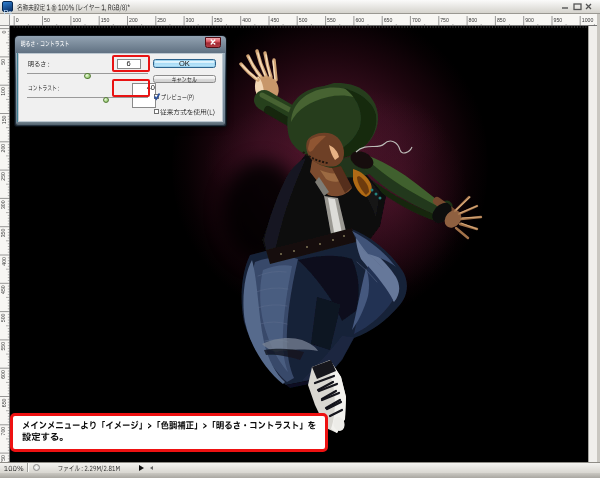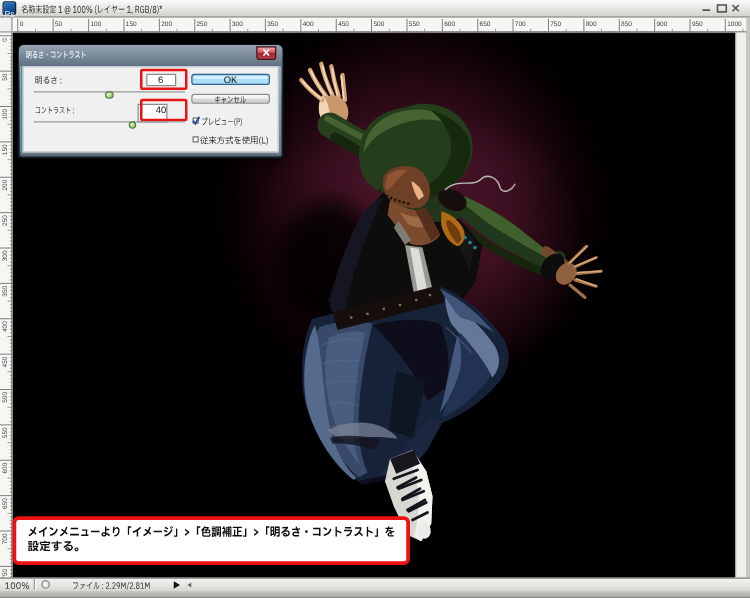--- a/index.html
+++ b/index.html
@@ -646,21 +646,21 @@
     </svg>
 <div class="abs dfield" style="left:101.5px;top:25.5px;width:24px;height:10px;line-height:8.5px;">6</div>
 <div class="abs redbox" style="left:97px;top:21.5px;width:38px;height:17px;"></div>
 <div class="abs slider" style="left:12px;top:40.4px;width:121px;"></div>
 <div class="abs thumb" style="left:69.3px;top:39.6px;"></div>
 <svg class="abs" style="left:13px;top:50.5px;" width="50" height="9">
       <g transform="translate(0,6.6) scale(0.7068,1)">
         <path d="M5.6 0.0H5.1V-0.6H0.9V-1.0H5.1V-4.3H1.0V-4.7H5.6Z M9.9 -3.5Q8.9 -4.1 7.8 -4.7L8.1 -5.1Q9.2 -4.5 10.2 -3.9ZM7.9 -0.6Q9.1 -0.8 9.9 -1.3Q10.8 -1.7 11.4 -2.4Q12.0 -3.1 12.4 -4.2L12.8 -3.9Q12.2 -2.3 11.0 -1.4Q9.9 -0.4 8.0 -0.1Z M19.3 -1.6Q17.7 -2.4 16.3 -2.9V0.2H15.8V-5.3H16.3V-3.5Q17.9 -2.9 19.5 -2.1Z M21.9 -5.1H25.8V-4.6H21.9ZM21.2 -3.5H26.2Q26.2 -2.0 25.3 -1.1Q24.4 -0.2 22.9 0.1L22.7 -0.4Q24.0 -0.6 24.7 -1.3Q25.5 -1.9 25.7 -3.0H21.2Z M33.0 -0.0Q32.0 -1.0 31.0 -1.8Q30.4 -1.2 29.7 -0.8Q29.0 -0.3 28.2 -0.0L28.0 -0.5Q29.6 -1.1 30.6 -2.1Q31.6 -3.1 31.9 -4.4H28.5V-4.9H32.4Q32.4 -4.6 32.3 -4.2Q32.1 -3.1 31.3 -2.1Q32.3 -1.4 33.3 -0.4Z M39.7 -1.6Q38.1 -2.4 36.7 -2.9V0.2H36.2V-5.3H36.7V-3.5Q38.3 -2.9 39.9 -2.1Z M43.1 -3.3V-3.4Q43.1 -3.6 43.2 -3.7Q43.3 -3.8 43.5 -3.8Q43.7 -3.8 43.8 -3.7Q43.9 -3.6 43.9 -3.4V-3.3Q43.9 -3.1 43.8 -3.0Q43.7 -2.9 43.5 -2.9Q43.3 -2.9 43.2 -3.0Q43.1 -3.1 43.1 -3.3ZM43.1 -0.3V-0.4Q43.1 -0.6 43.2 -0.7Q43.3 -0.8 43.5 -0.8Q43.7 -0.8 43.8 -0.7Q43.9 -0.6 43.9 -0.4V-0.3Q43.9 -0.1 43.8 -0.0Q43.7 0.1 43.5 0.1Q43.3 0.1 43.2 -0.0Q43.1 -0.1 43.1 -0.3Z" fill="#111"></path>
       </g>
     </svg>
-<div class="abs dfield" style="left:95px;top:50px;width:24px;height:15px;line-height:8.5px;text-align:right;">40</div>
+<div class="abs dfield" style="left:117px;top:50px;width:24px;height:25px;line-height:8.5px;text-align:right;">40</div>
 <div class="abs redbox" style="left:97px;top:46px;width:38px;height:17.5px;"></div>
 <div class="abs slider" style="left:12px;top:64.4px;width:121px;"></div>
 <div class="abs thumb" style="left:87.5px;top:63.6px;"></div>
 <div class="abs" id="btn-ok"></div>
 <svg class="abs" style="left:138px;top:26px;" width="62" height="9">
       <text x="26" y="7" font-size="7.5" fill="#111" font-family="Liberation Sans, sans-serif">OK</text>
     </svg>
 <div class="abs" id="btn-cancel"></div>
 <svg class="abs" style="left:138px;top:41.5px;" width="62" height="9">
       <g transform="translate(18.5,7.2) scale(0.7471,1)">

